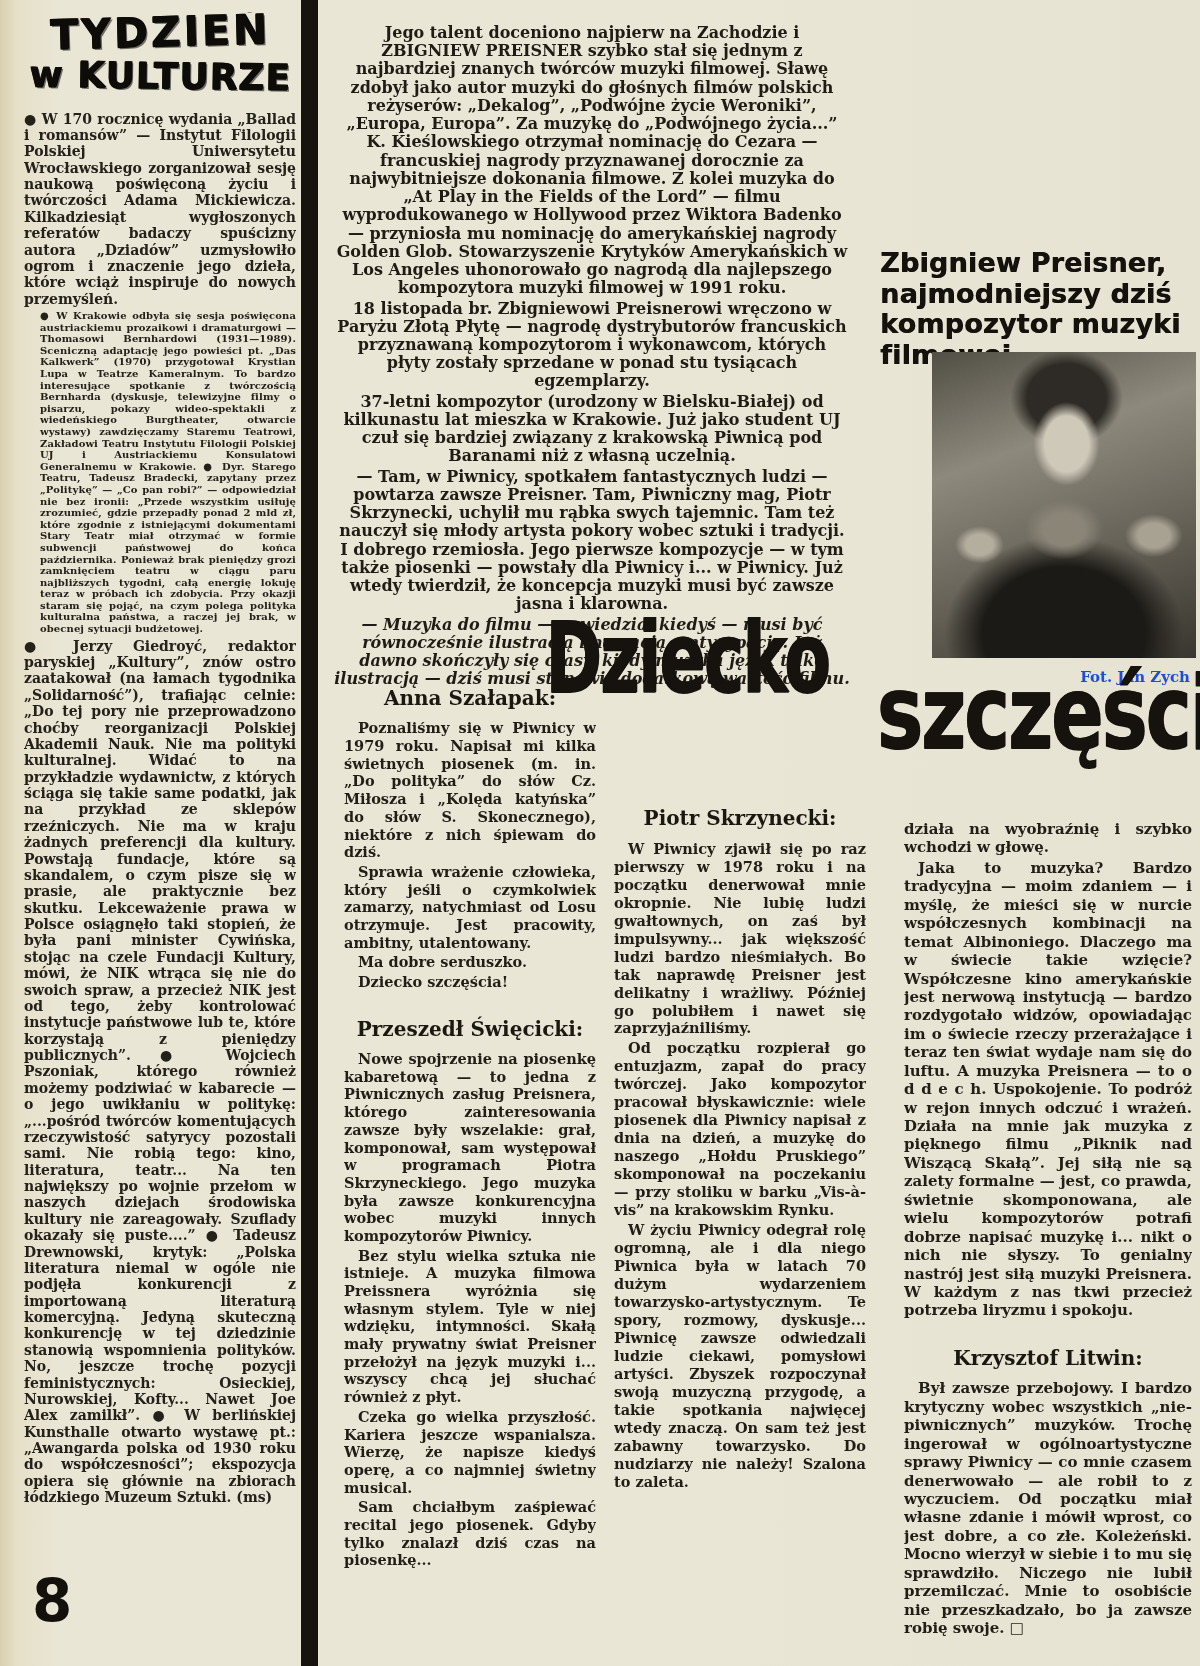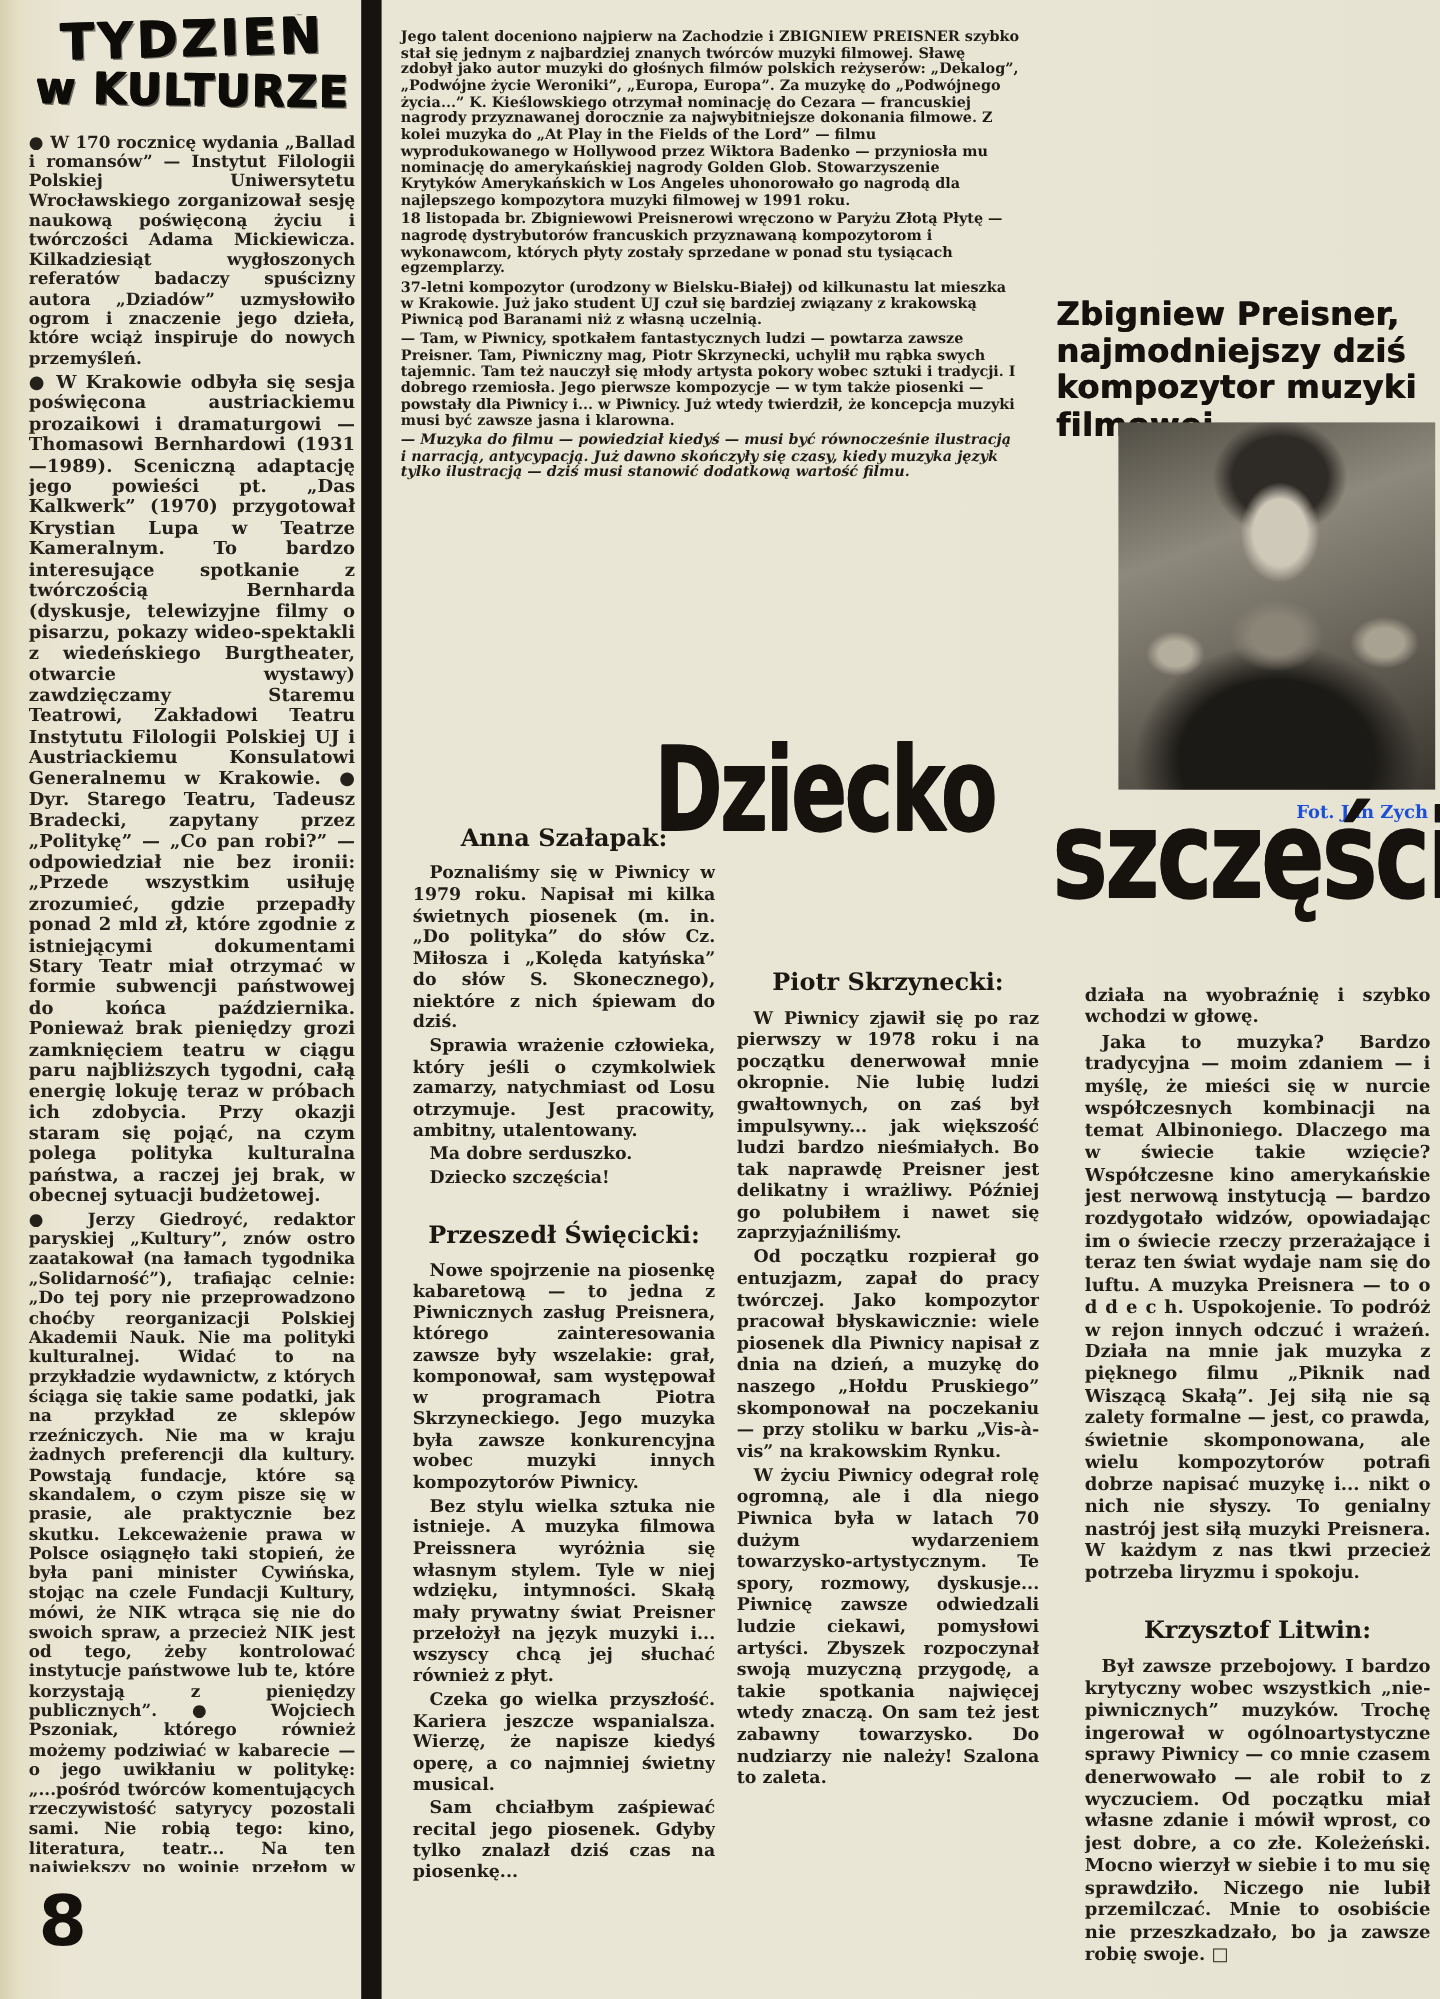--- a/index.html
+++ b/index.html
@@ -12,29 +12,29 @@
   
   .sidebar{position:absolute;left:24px;top:12px;width:272px;height:1548px;overflow:hidden;}
   .logo{width:100%;text-align:center;color:#0d0c09;font-family:"DejaVu Sans",sans-serif;font-weight:bold;line-height:1.02;}
   .logo-line1{font-size:41px;letter-spacing:3px;transform:rotate(-1.6deg);
     text-shadow:1px 0 0 #0d0c09,0 1px 0 #0d0c09,2px 2px 0 rgba(13,12,9,.55);}
   .logo-line2{font-size:36px;letter-spacing:1px;margin-top:4px;transform:rotate(.8deg);
     text-shadow:1px 0 0 #0d0c09,0 1px 0 #0d0c09,2px 2px 0 rgba(13,12,9,.55);}
   .side-col{margin-top:16px;text-align:justify;font-weight:bold;color:#24201a;hyphens:auto;}
   .side-col p{margin:0 0 3px;}
   .side-col p.large{font-size:14px;line-height:1.17;}
-  .side-col p.small{font-size:15px;line-height:1.16;letter-spacing:.1px;}
+  .side-col p.small{font-size:10px;line-height:1.16;letter-spacing:.1px;margin-left:16px;}
   .page-num{position:absolute;left:32px;top:1572px;font-family:"DejaVu Sans",sans-serif;
     font-weight:bold;font-size:58px;color:#14110c;line-height:1;}
   
   .divider{position:absolute;left:301px;top:0;width:17px;height:1666px;background:#17140f;}
   
   .main{position:absolute;left:332px;top:0;width:868px;height:1666px;}
-  .lead{position:absolute;left:2px;top:24px;width:516px;text-align:left;
-    font-weight:bold;font-size:12px;line-height:1.14;color:#201c15;}
+  .lead{position:absolute;left:2px;top:24px;width:516px;text-align:center;
+    font-weight:bold;font-size:16px;line-height:1.14;color:#201c15;}
   .lead p{margin:0 0 2px;}
   .lead p.italic{font-style:italic;}
   .kicker{position:absolute;left:548px;top:248px;width:326px;
     font-family:"DejaVu Sans",sans-serif;font-weight:bold;font-size:27px;line-height:1.13;
     color:#15120d;letter-spacing:.2px;text-shadow:.6px 0 0 #15120d;}
   .photo{position:absolute;left:600px;top:352px;width:264px;height:306px;
     background:
       radial-gradient(ellipse 46px 58px at 51% 30%, #cfc9ba 0 48%, rgba(207,201,186,0) 72%),
       radial-gradient(ellipse 72px 62px at 51% 15%, #2e2b26 0 55%, rgba(46,43,38,0) 78%),
       radial-gradient(ellipse 34px 26px at 18% 63%, #b4ae9e 0 40%, rgba(180,174,158,0) 72%),

